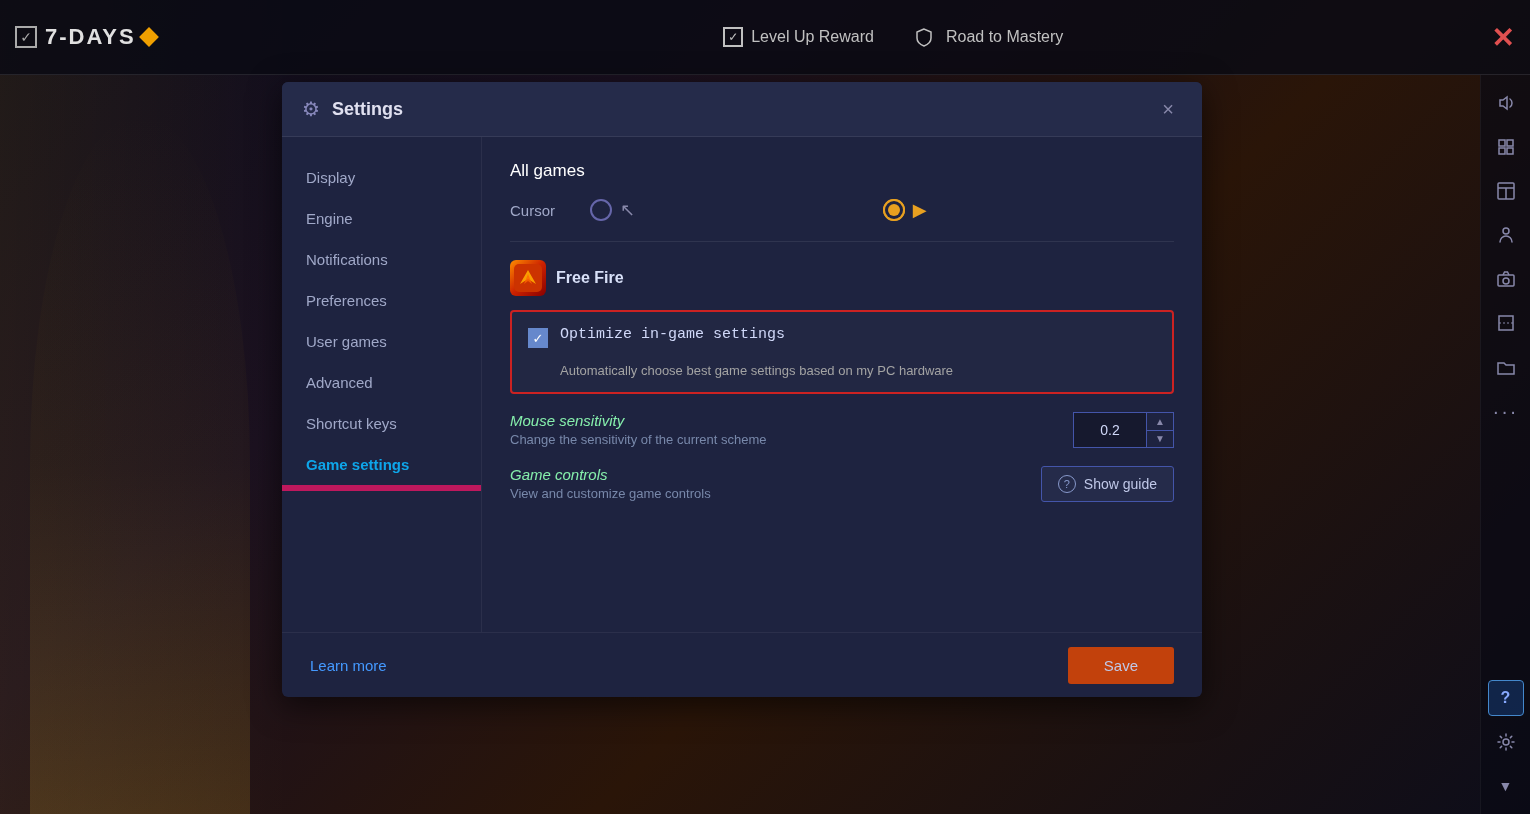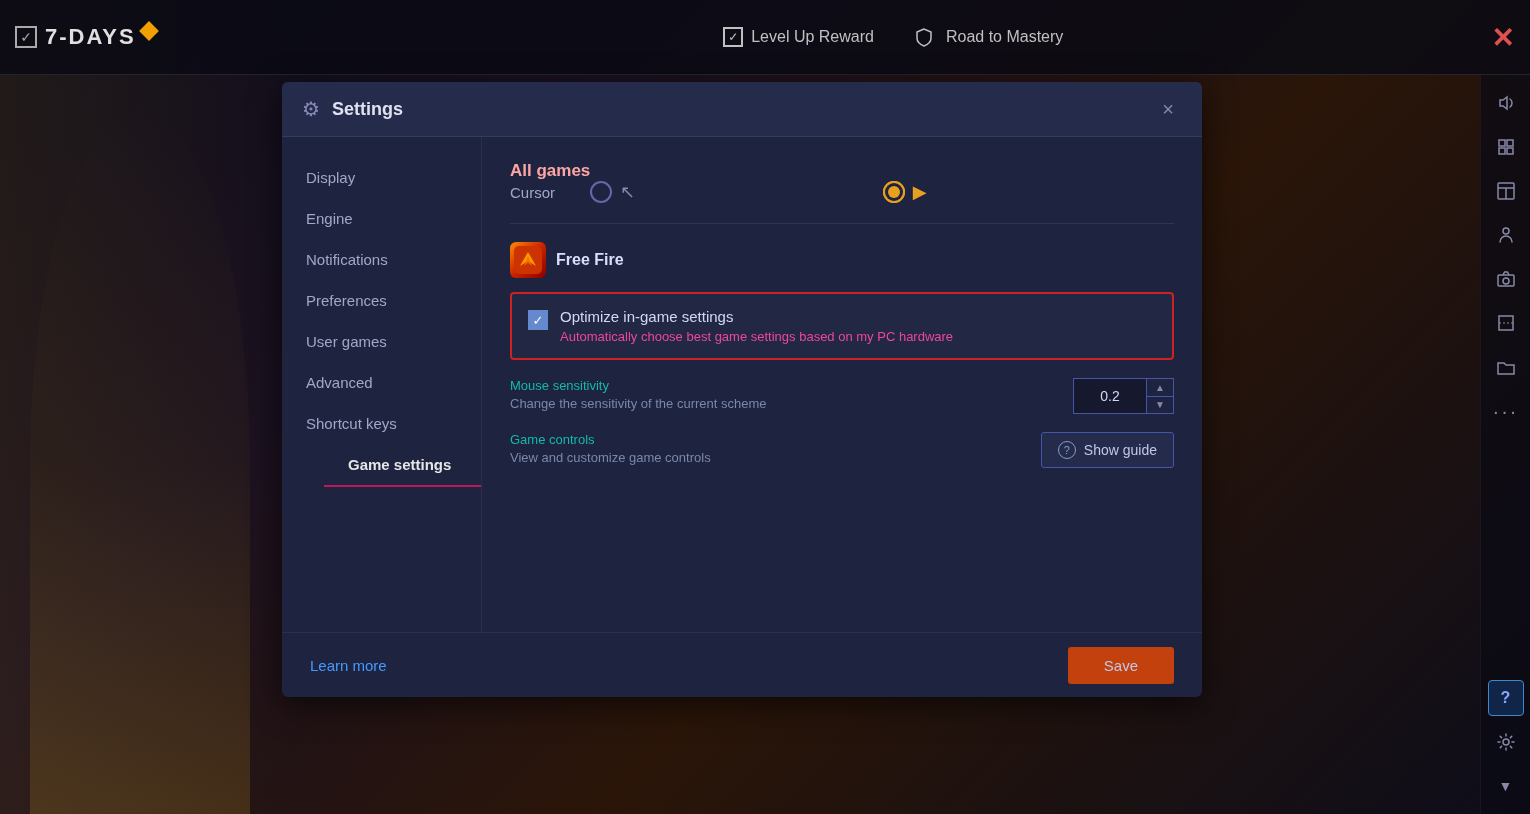--- a/index.html
+++ b/index.html
@@ -67,20 +67,21 @@
       border: 2px solid #aaa;
       display: flex;
       align-items: center;
       justify-content: center;
       color: #aaa;
       font-size: 14px;
     }
 
     .topbar-brand {
       display: flex;
+      align-items: center;
       gap: 6px;
     }
 
     .topbar-brand-text {
       color: #e0e0e0;
       font-size: 22px;
       font-weight: 700;
       letter-spacing: 2px;
     }
 
@@ -252,37 +253,37 @@
 
     .nav-item {
       padding: 12px 24px;
       color: #a0a8c8;
       font-size: 15px;
       cursor: pointer;
       transition: background 0.15s;
     }
 
     .nav-item.active {
-      color: #e5e5e5;
+      color: #0ea5e9;
       font-weight: 600;
-      border-bottom: 2px solid #be185d;
-      margin-left: 42px;
+      border-bottom: 6px solid #be185d;
     }
 
     
     .dialog-content {
       flex: 1;
       padding: 24px 28px;
       overflow-y: auto;
     }
 
     .section-title {
-      color: #fca5a5;
+      color: #ffffff;
       font-size: 17px;
-      font-weight: 700;
+      font-weight: 400;
+      margin-bottom: 18px;
     }
 
     
     .cursor-row {
       display: flex;
       align-items: center;
       margin-bottom: 20px;
     }
 
     .cursor-label {
@@ -399,43 +400,45 @@
       margin-top: 2px;
     }
 
     .optimize-text {
       flex: 1;
     }
 
     .optimize-title {
       color: #d0d8f8;
       font-size: 15px;
-      margin-bottom: 4px;
+      margin-bottom: 20px;
+      font-family: Liberation Mono, monospace;
     }
 
     .optimize-desc {
-      color: #ec4899;
+      color: #a3a3a3;
       font-size: 13px;
     }
 
     
     .setting-row {
       display: flex;
       align-items: flex-start;
       margin-bottom: 18px;
     }
 
     .setting-text {
       flex: 1;
     }
 
     .setting-label {
-      color: #14b8a6;
-      font-size: 13px;
+      color: #86efac;
+      font-size: 15px;
       margin-bottom: 3px;
+      font-style: italic;
     }
 
     .setting-desc {
       color: #7888aa;
       font-size: 13px;
     }
 
     .spinbox {
       display: flex;
       align-items: center;

